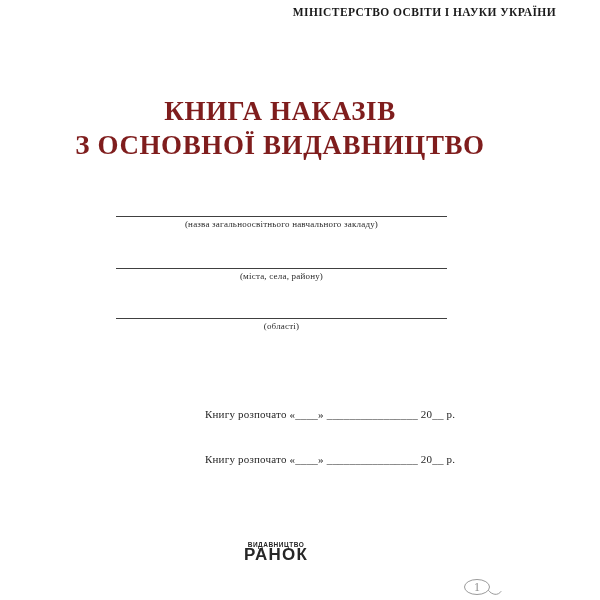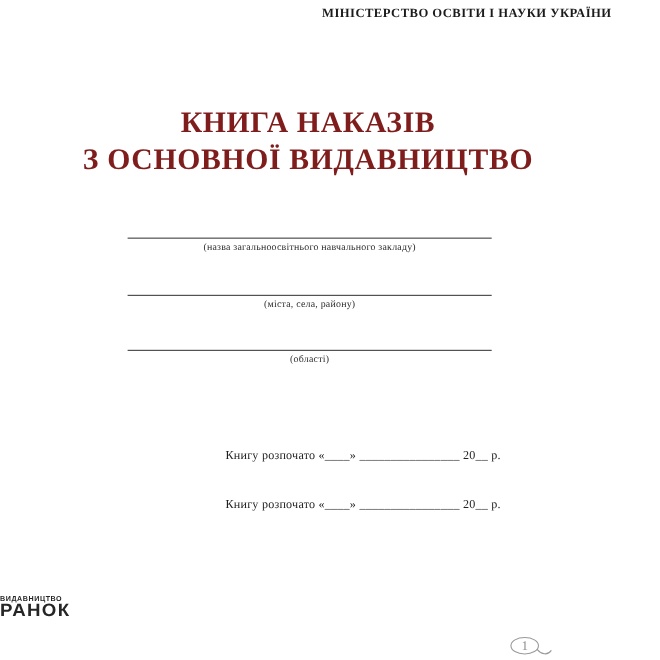--- a/index.html
+++ b/index.html
@@ -65,20 +65,21 @@
       color: #1f1f1f;
       white-space: pre;
     }
     .book-started-line  { top: 407px; }
     .book-finished-line { top: 452px; }
     .publisher-logo {
       position: absolute;
       top: 541px;
       left: 0;
       width: 552px;
+      text-align: center;
       font-family: "Liberation Sans", sans-serif;
       color: #262626;
     }
     .publisher-small {
       font-size: 6.5px;
       font-weight: bold;
       letter-spacing: 0.5px;
       line-height: 7px;
     }
     .publisher-name {

